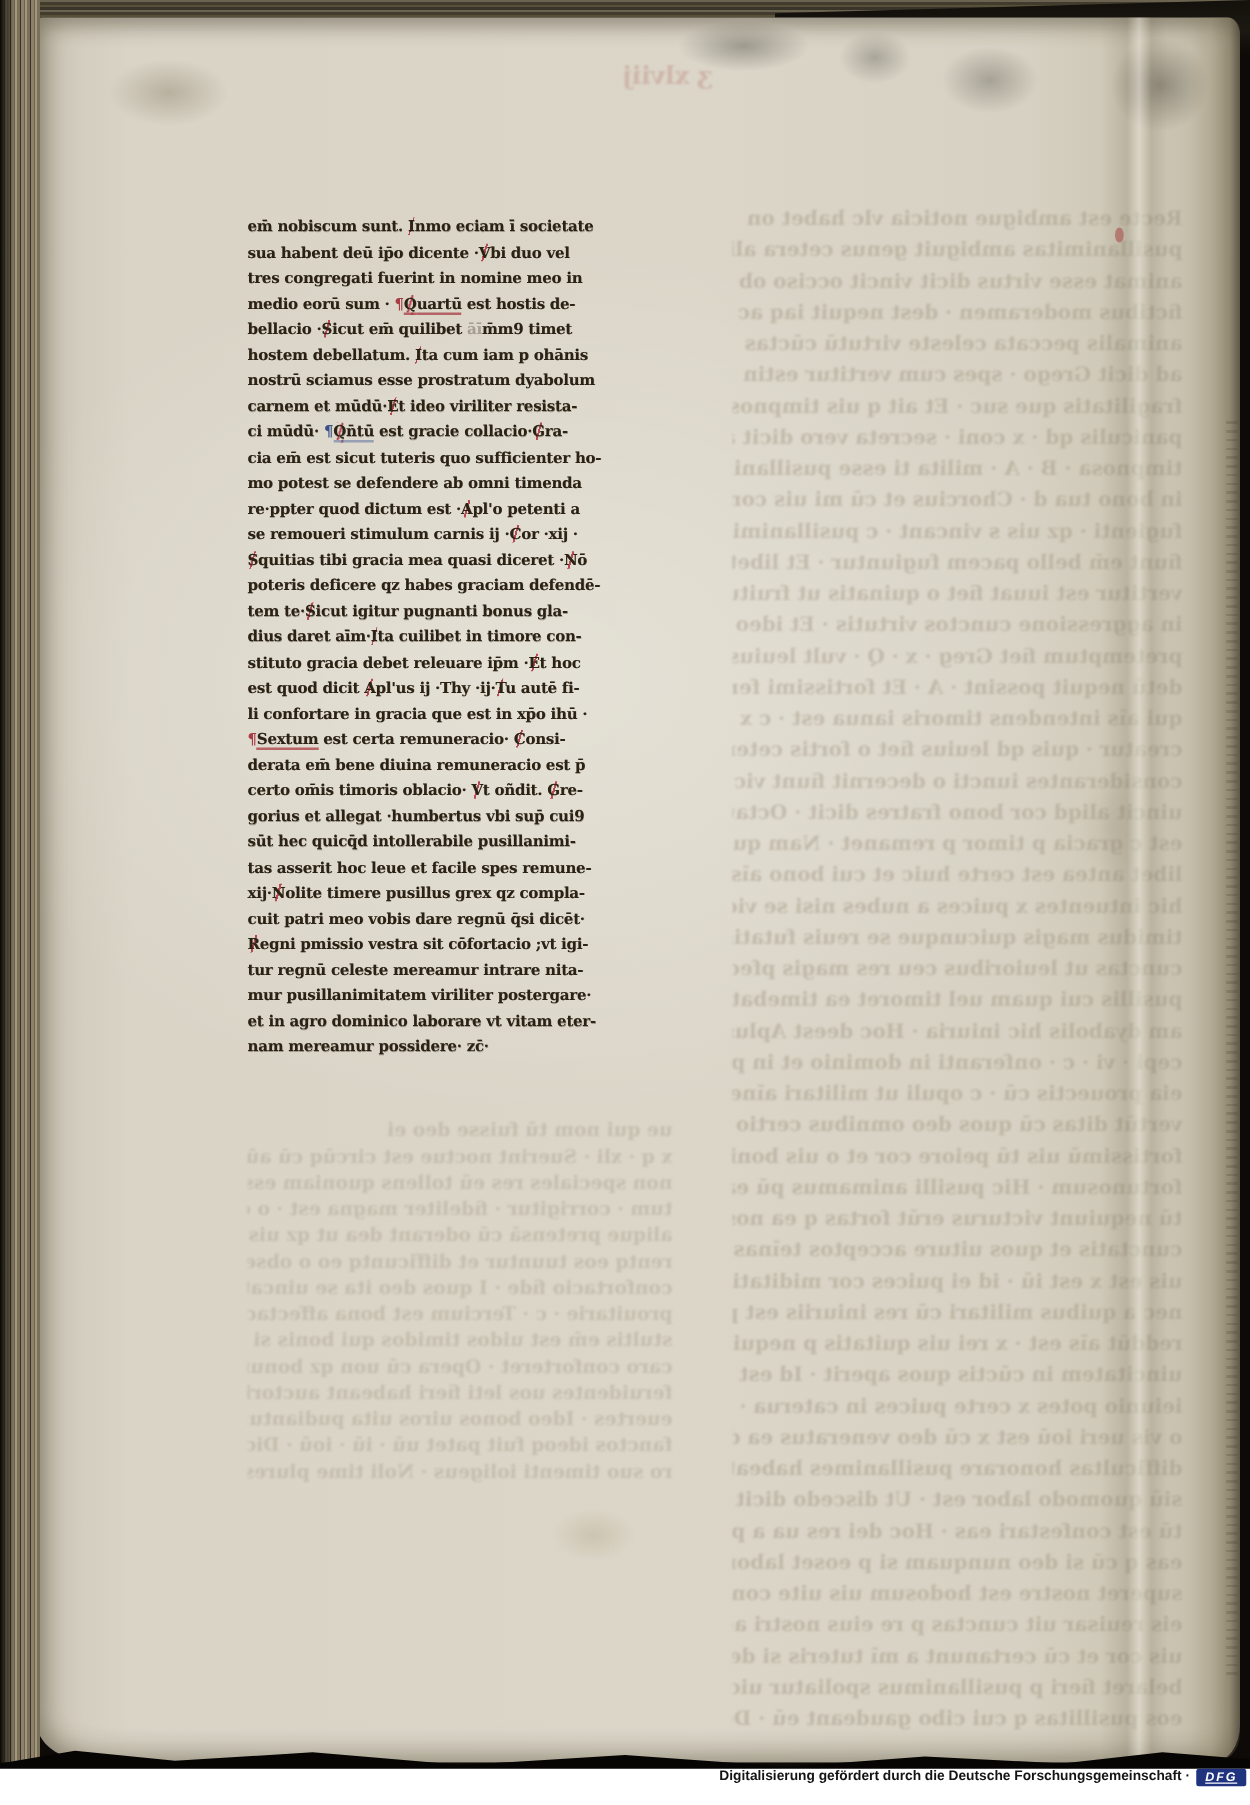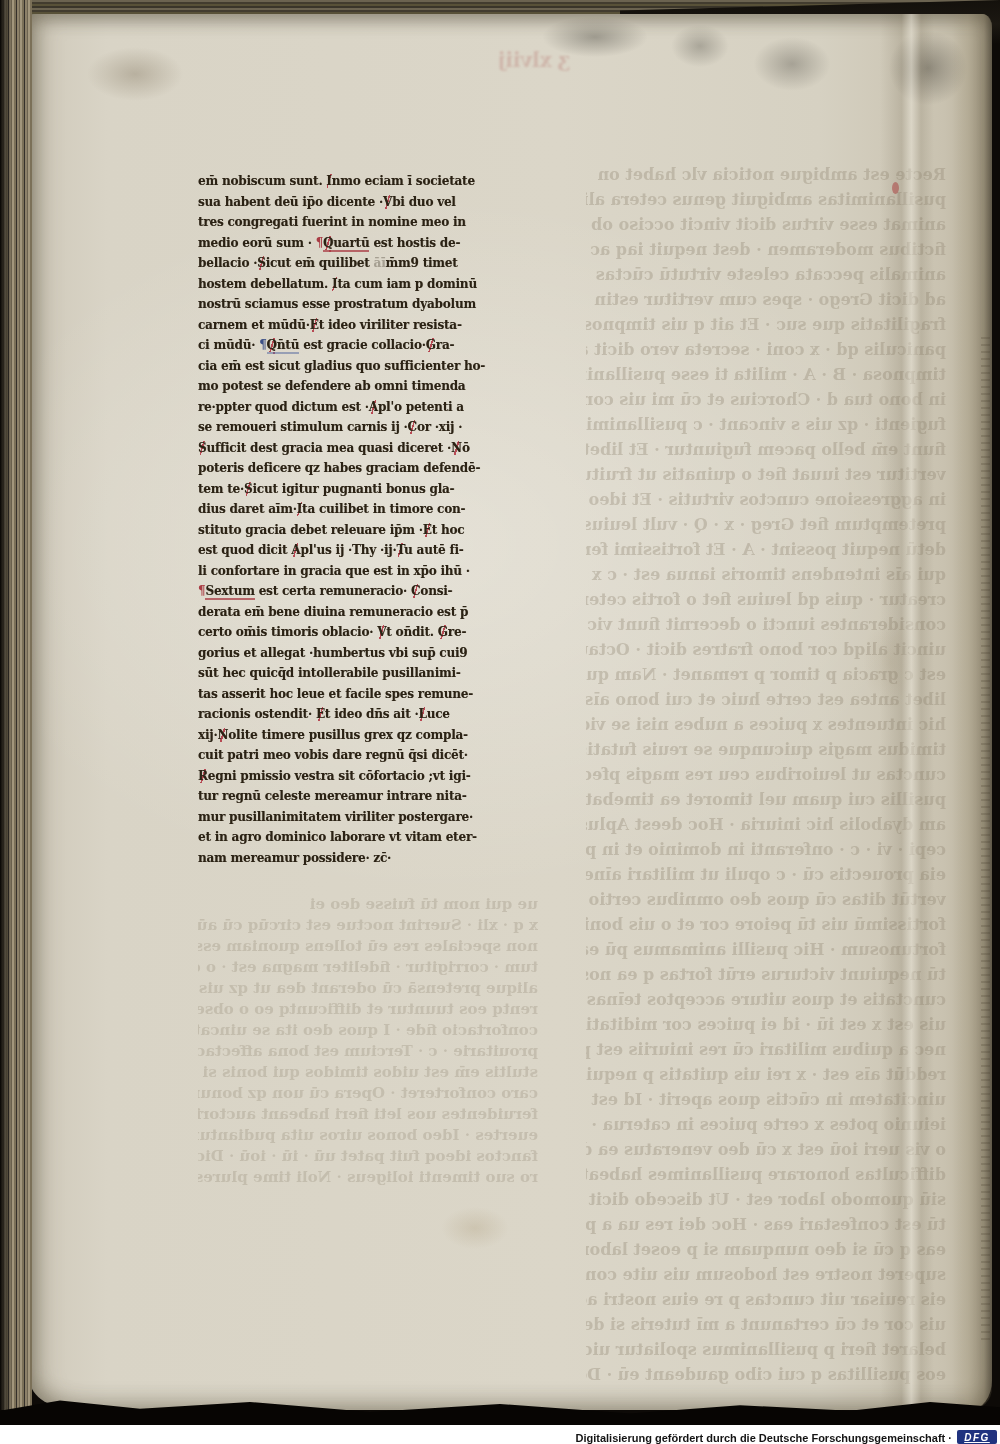--- a/index.html
+++ b/index.html
@@ -58,22 +58,22 @@
   .sm1{left:510px;top:2px;width:110px;height:42px;background:radial-gradient(ellipse,rgba(62,60,52,.38),transparent 68%);}
   .sm2{left:640px;top:10px;width:60px;height:44px;background:radial-gradient(ellipse,rgba(62,60,52,.30),transparent 68%);}
   .sm3{left:722px;top:22px;width:80px;height:56px;background:radial-gradient(ellipse,rgba(55,52,45,.30),transparent 68%);}
   .sm4{left:55px;top:32px;width:100px;height:56px;background:radial-gradient(ellipse,rgba(108,94,70,.30),transparent 68%);}
   .sm5{left:856px;top:14px;width:84px;height:80px;background:radial-gradient(ellipse,rgba(45,42,34,.38),transparent 66%);}
   .sm6{left:410px;top:1192px;width:70px;height:44px;background:radial-gradient(ellipse,rgba(150,128,86,.20),transparent 68%);}
   .sm7{left:832px;top:600px;width:56px;height:96px;background:radial-gradient(ellipse,rgba(140,124,94,.16),transparent 68%);}
   
   .bottom-dark{position:absolute;left:0;right:0;bottom:19px;height:34px;background:#070503;
     clip-path:polygon(0 100%,0 58%,6% 28%,14% 52%,25% 32%,37% 62%,50% 38%,63% 66%,74% 42%,85% 58%,93% 32%,100% 48%,100% 100%);}
-  .footer{position:absolute;left:0;right:0;bottom:0;height:19px;background:#ffffff;
-    display:flex;align-items:flex-end;justify-content:flex-end;gap:5px;padding-right:3px;box-sizing:border-box;
+  .footer{position:absolute;left:0;right:0;bottom:0;height:29px;background:#ffffff;
+    display:flex;align-items:flex-start;justify-content:flex-end;gap:5px;padding-right:3px;box-sizing:border-box;
     font-family:"Liberation Sans",sans-serif;font-weight:bold;font-size:11px;color:#141414;}
   .dfg-logo{width:40px;height:14px;background:#20337f;color:#ffffff;border-radius:2px;
     display:flex;align-items:center;justify-content:center;
     font:bold italic 10px "Liberation Sans",sans-serif;letter-spacing:1.5px;text-decoration:underline;}
 </style>
 </head>
 <body>
 
 <div class="scene">
 
@@ -91,42 +91,41 @@
     <div class="smudge sm5"></div>
     <div class="smudge sm6"></div>
     <div class="smudge sm7"></div>
 
     <div class="main-text" id="main-text">
         <div class="line"><span>em̄ nobiscum sunt. </span><span class="cap-red-stroke">I</span><span>nmo eciam ī societate</span></div>
         <div class="line"><span>sua habent deū ip̄o dicente ·</span><span class="cap-red-stroke">V</span><span>bi duo vel</span></div>
         <div class="line"><span>tres congregati fuerint in nomine meo in</span></div>
         <div class="line"><span>medio eorū sum · </span><span class="rubric-red">¶</span><span class="cap-red-stroke underline-red">Q</span><span class="underline-red">uartū</span><span> est hostis de-</span></div>
         <div class="line"><span>bellacio ·</span><span class="cap-red-stroke">S</span><span>icut em̄ quilibet </span><span class="faded">āī</span><span>m̄m9 timet</span></div>
-        <div class="line"><span>hostem debellatum. </span><span class="cap-red-stroke">I</span><span>ta cum iam p dominū</span></div>
+        <div class="line"><span>hostem debellatum. </span><span class="cap-red-stroke">I</span><span>ta cum iam p ohānis</span></div>
         <div class="line"><span>nostrū sciamus esse prostratum dyabolum</span></div>
         <div class="line"><span>carnem et mūdū·</span><span class="cap-red-stroke">E</span><span>t ideo viriliter resista-</span></div>
         <div class="line"><span>ci mūdū· </span><span class="rubric-blue">¶</span><span class="cap-red-stroke underline-blue">Q</span><span class="underline-blue">n̄tū</span><span> est gracie collacio·</span><span class="cap-red-stroke">G</span><span>ra-</span></div>
-        <div class="line"><span>cia em̄ est sicut gladius quo sufficienter ho-</span></div>
+        <div class="line"><span>cia em̄ est sicut tuteris quo sufficienter ho-</span></div>
         <div class="line"><span>mo potest se defendere ab omni timenda</span></div>
         <div class="line"><span>re·ppter quod dictum est ·</span><span class="cap-red-stroke">A</span><span>pl'o petenti a</span></div>
         <div class="line"><span>se remoueri stimulum carnis ij ·</span><span class="cap-red-stroke">C</span><span>or ·xij ·</span></div>
-        <div class="line"><span class="cap-red-stroke">S</span><span>ufficit dest gracia mea quasi diceret ·</span><span class="cap-red-stroke">N</span><span>ō</span></div>
+        <div class="line"><span class="cap-red-stroke">S</span><span>quitias tibi gracia mea quasi diceret ·</span><span class="cap-red-stroke">N</span><span>ō</span></div>
         <div class="line"><span>poteris deficere qz habes graciam defendē-</span></div>
         <div class="line"><span>tem te·</span><span class="cap-red-stroke">S</span><span>icut igitur pugnanti bonus gla-</span></div>
         <div class="line"><span>dius daret aīm·</span><span class="cap-red-stroke">I</span><span>ta cuilibet in timore con-</span></div>
         <div class="line"><span>stituto gracia debet releuare ip̄m ·</span><span class="cap-red-stroke">E</span><span>t hoc</span></div>
         <div class="line"><span>est quod dicit </span><span class="cap-red-stroke">A</span><span>pl'us ij ·Thy ·ij·</span><span class="cap-red-stroke">T</span><span>u autē fi-</span></div>
         <div class="line"><span>li confortare in gracia que est in xp̄o ihū ·</span></div>
         <div class="line"><span class="rubric-red">¶</span><span class="underline-red">Sextum</span><span> est certa remuneracio· </span><span class="cap-red-stroke">C</span><span>onsi-</span></div>
         <div class="line"><span>derata em̄ bene diuina remuneracio est p̄</span></div>
         <div class="line"><span>certo om̄is timoris oblacio· </span><span class="cap-red-stroke">V</span><span>t oñdit. </span><span class="cap-red-stroke">G</span><span>re-</span></div>
         <div class="line"><span>gorius et allegat ·humbertus vbi sup̄ cui9</span></div>
         <div class="line"><span>sūt hec quicq̄d intollerabile pusillanimi-</span></div>
         <div class="line"><span>tas asserit hoc leue et facile spes remune-</span></div>
-        <div class="line"><span>racionis ostendit· </span><span class="cap-red-stroke">E</span><span>t ideo dñs ait ·</span><span class="cap-red-stroke">L</span><span>uce</span></div>
         <div class="line"><span>xij·</span><span class="cap-red-stroke">N</span><span>olite timere pusillus grex qz compla-</span></div>
         <div class="line"><span>cuit patri meo vobis dare regnū q̄si dicēt·</span></div>
         <div class="line"><span class="cap-red-stroke">R</span><span>egni pmissio vestra sit cōfortacio ;vt igi-</span></div>
         <div class="line"><span>tur regnū celeste mereamur intrare nita-</span></div>
         <div class="line"><span>mur pusillanimitatem viriliter postergare·</span></div>
         <div class="line"><span>et in agro dominico laborare vt vitam eter-</span></div>
         <div class="line"><span>nam mereamur possidere· zc̄·</span></div>
       </div>
 
     <div class="st st-left" id="st-left">

